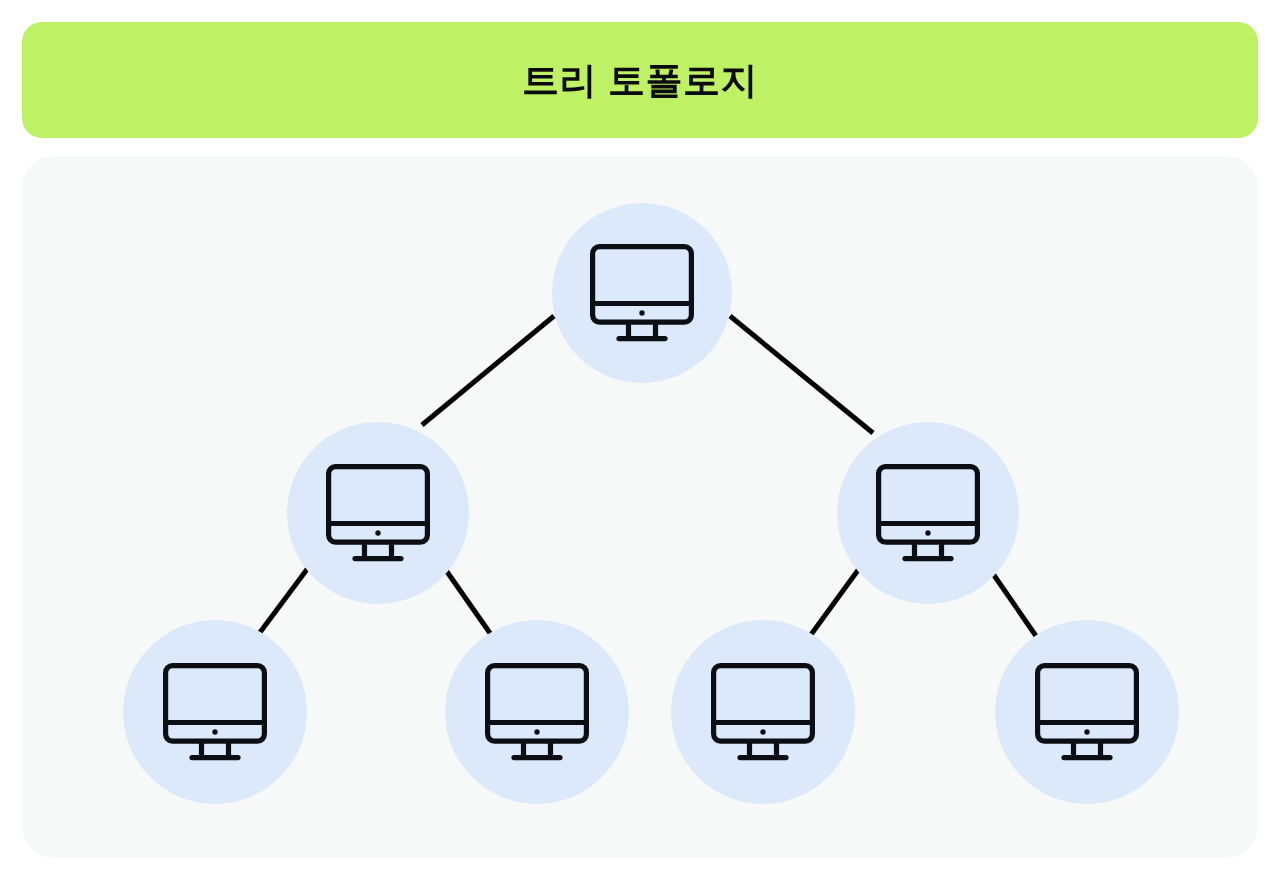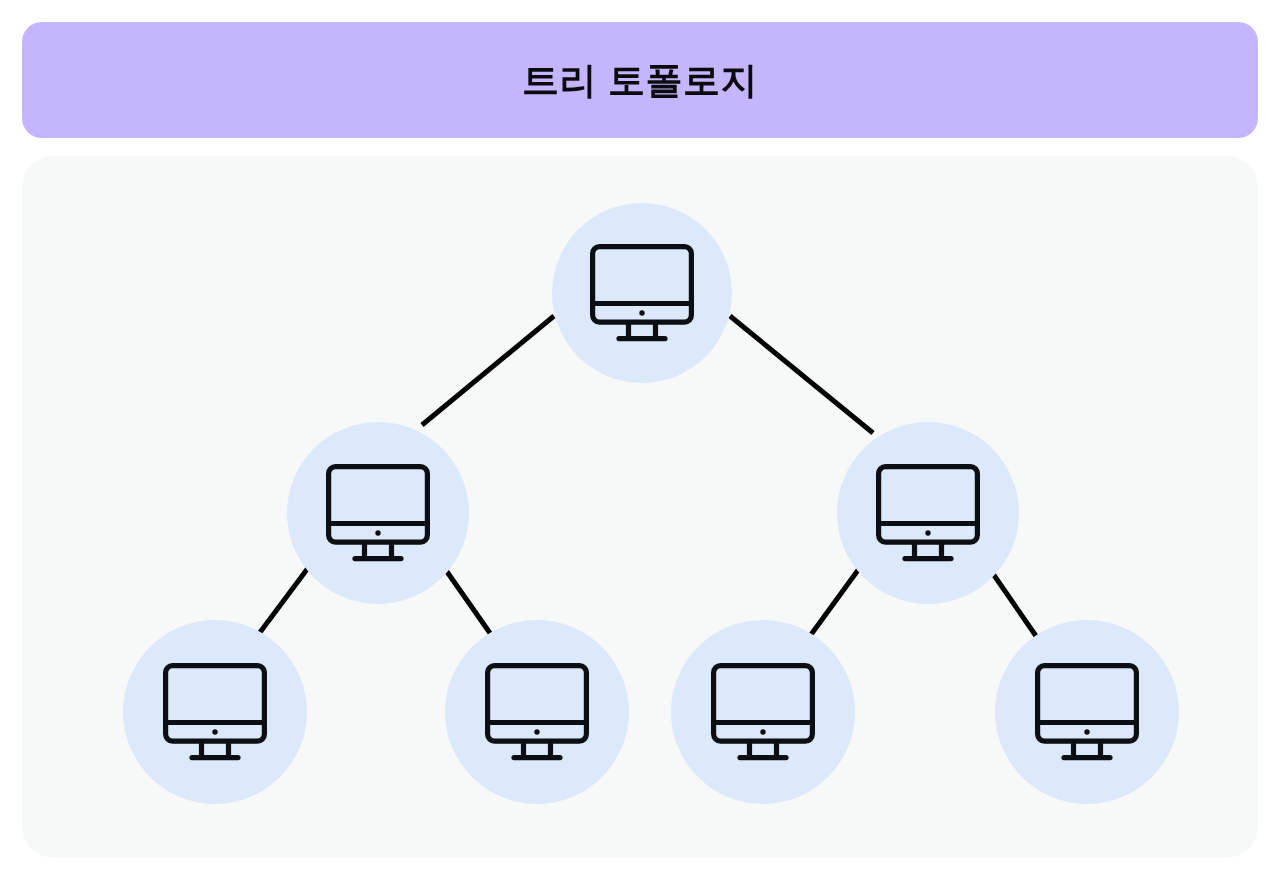--- a/index.html
+++ b/index.html
@@ -17,21 +17,21 @@
     position: relative;
     width: 1280px;
     height: 876px;
   }
   .header-band {
     position: absolute;
     left: 22px;
     top: 22px;
     width: 1236px;
     height: 116px;
-    background: #c4b5fd;
+    background: #bef264;
     border-radius: 20px;
     display: flex;
     align-items: center;
     justify-content: center;
     box-sizing: border-box;
   }
   .header-title {
     font-size: 37px;
     font-weight: bold;
     color: #0b0b0d;

